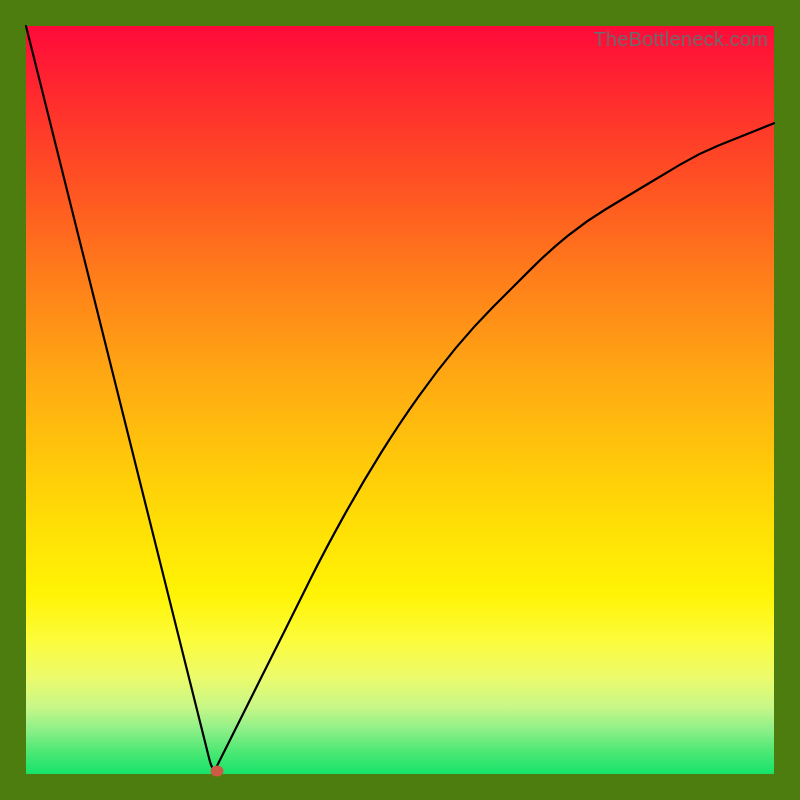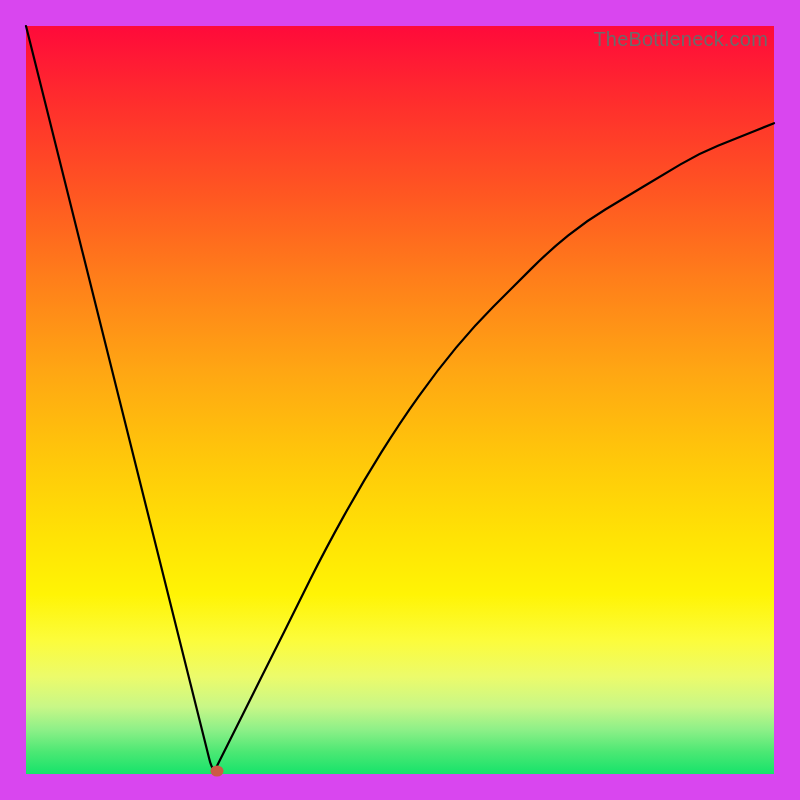--- a/index.html
+++ b/index.html
@@ -8,21 +8,21 @@
     width: 800px;
     height: 800px;
     background: #000;
     overflow: hidden;
     font-family: Arial, Helvetica, sans-serif;
   }
   .frame {
     position: relative;
     width: 800px;
     height: 800px;
-    background: #d946ef;
+    background: #4d7c0f;
   }
   .plot-area {
     position: absolute;
     left: 26px;
     top: 26px;
     width: 748px;
     height: 748px;
     background: linear-gradient(to bottom,
       #ff0a3a 0%,
       #ff2d2d 10%,

